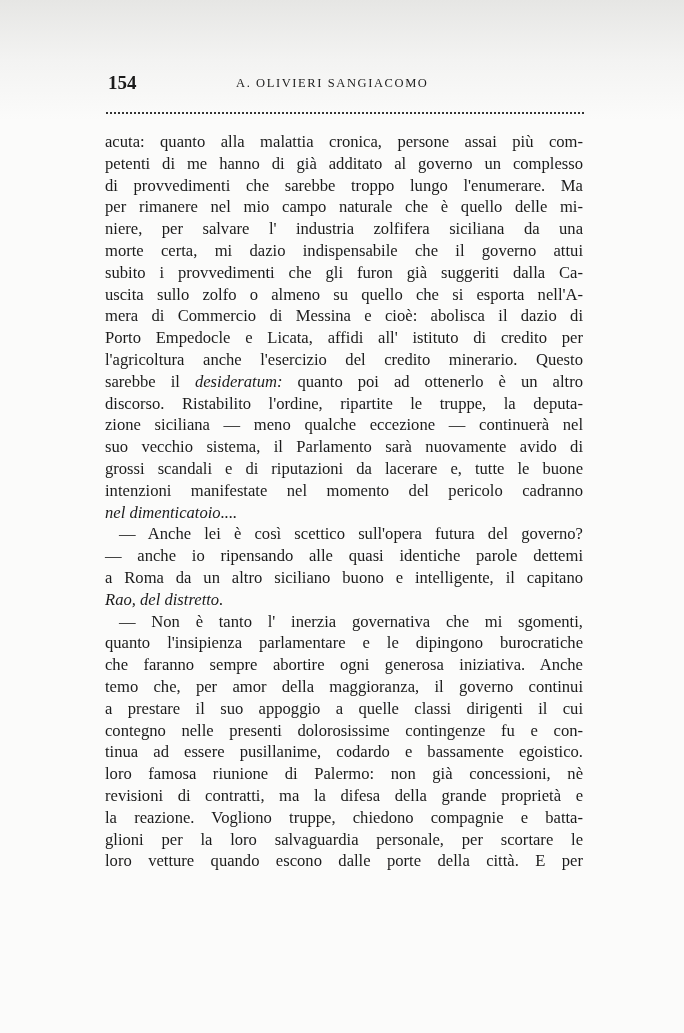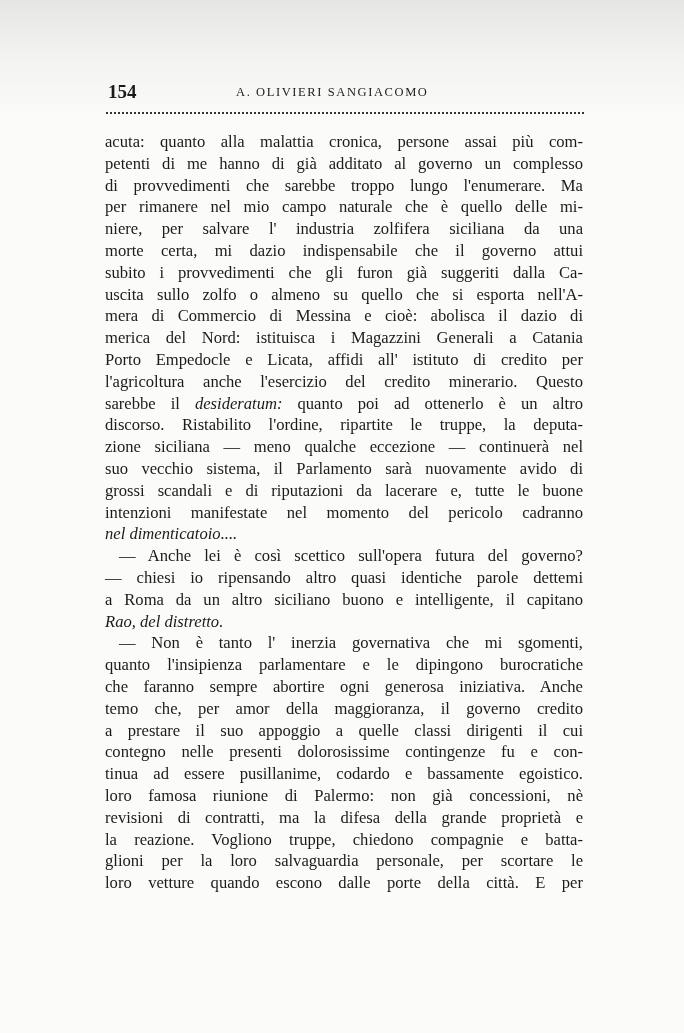--- a/index.html
+++ b/index.html
@@ -8,21 +8,21 @@
       background: #fbfbfa;
       position: relative;
       font-family: "DejaVu Serif", "Liberation Serif", serif;
       color: #1b1b1b;
     }
     .page-shade {
       position: absolute; left: 0; top: 0; width: 684px; height: 120px;
       background: linear-gradient(to bottom, #e6e6e4 0%, #f3f3f2 50%, rgba(251,251,250,0) 100%);
     }
     .header {
-      position: absolute; left: 108px; top: 81px; width: 476px; height: 24px;
+      position: absolute; left: 108px; top: 72px; width: 476px; height: 24px;
     }
     .page-number {
       position: absolute; left: 0; top: 0;
       font-family: "Liberation Serif", serif; font-weight: bold; font-size: 19px;
     }
     .running-head {
       position: absolute; left: 128px; top: 4px;
       font-family: Liberation Serif, serif; font-size: 12.5px; letter-spacing: 1.6px;
     }
     .rule {
@@ -56,38 +56,37 @@
 <div class="body-text">
   <span class="line">acuta: quanto alla malattia cronica, persone assai più com-</span>
   <span class="line">petenti di me hanno di già additato al governo un complesso</span>
   <span class="line">di provvedimenti che sarebbe troppo lungo l'enumerare. Ma</span>
   <span class="line">per rimanere nel mio campo naturale che è quello delle mi-</span>
   <span class="line">niere, per salvare l' industria zolfifera siciliana da una</span>
   <span class="line">morte certa, mi dazio indispensabile che il governo attui</span>
   <span class="line">subito i provvedimenti che gli furon già suggeriti dalla Ca-</span>
   <span class="line">uscita sullo zolfo o almeno su quello che si esporta nell'A-</span>
   <span class="line">mera di Commercio di Messina e cioè: abolisca il dazio di</span>
-  <span class="line">merica del Nord: istituisca i Magazzini Generali a Catania</span>
   <span class="line">Porto Empedocle e Licata, affidi all' istituto di credito per</span>
   <span class="line">l'agricoltura anche l'esercizio del credito minerario. Questo</span>
   <span class="line"><span>sarebbe il </span><em>desideratum:</em><span> quanto poi ad ottenerlo è un altro</span></span>
   <span class="line">discorso. Ristabilito l'ordine, ripartite le truppe, la deputa-</span>
   <span class="line">zione siciliana — meno qualche eccezione — continuerà nel</span>
   <span class="line">suo vecchio sistema, il Parlamento sarà nuovamente avido di</span>
   <span class="line">grossi scandali e di riputazioni da lacerare e, tutte le buone</span>
   <span class="line">intenzioni manifestate nel momento del pericolo cadranno</span>
   <span class="line last">nel dimenticatoio....</span>
   <span class="line indent">— Anche lei è così scettico sull'opera futura del governo?</span>
-  <span class="line">— chiesi io ripensando altro quasi identiche parole dettemi</span>
+  <span class="line">— anche io ripensando alle quasi identiche parole dettemi</span>
   <span class="line">a Roma da un altro siciliano buono e intelligente, il capitano</span>
   <span class="line last">Rao, del distretto.</span>
   <span class="line indent">— Non è tanto l' inerzia governativa che mi sgomenti,</span>
   <span class="line">quanto l'insipienza parlamentare e le dipingono burocratiche</span>
   <span class="line">che faranno sempre abortire ogni generosa iniziativa. Anche</span>
-  <span class="line">temo che, per amor della maggioranza, il governo credito</span>
+  <span class="line">temo che, per amor della maggioranza, il governo continui</span>
   <span class="line">a prestare il suo appoggio a quelle classi dirigenti il cui</span>
   <span class="line">contegno nelle presenti dolorosissime contingenze fu e con-</span>
   <span class="line">tinua ad essere pusillanime, codardo e bassamente egoistico.</span>
   <span class="line">loro famosa riunione di Palermo: non già concessioni, nè</span>
   <span class="line">revisioni di contratti, ma la difesa della grande proprietà e</span>
   <span class="line">la reazione. Vogliono truppe, chiedono compagnie e batta-</span>
   <span class="line">glioni per la loro salvaguardia personale, per scortare le</span>
   <span class="line">loro vetture quando escono dalle porte della città. E per</span>
 </div>
 

